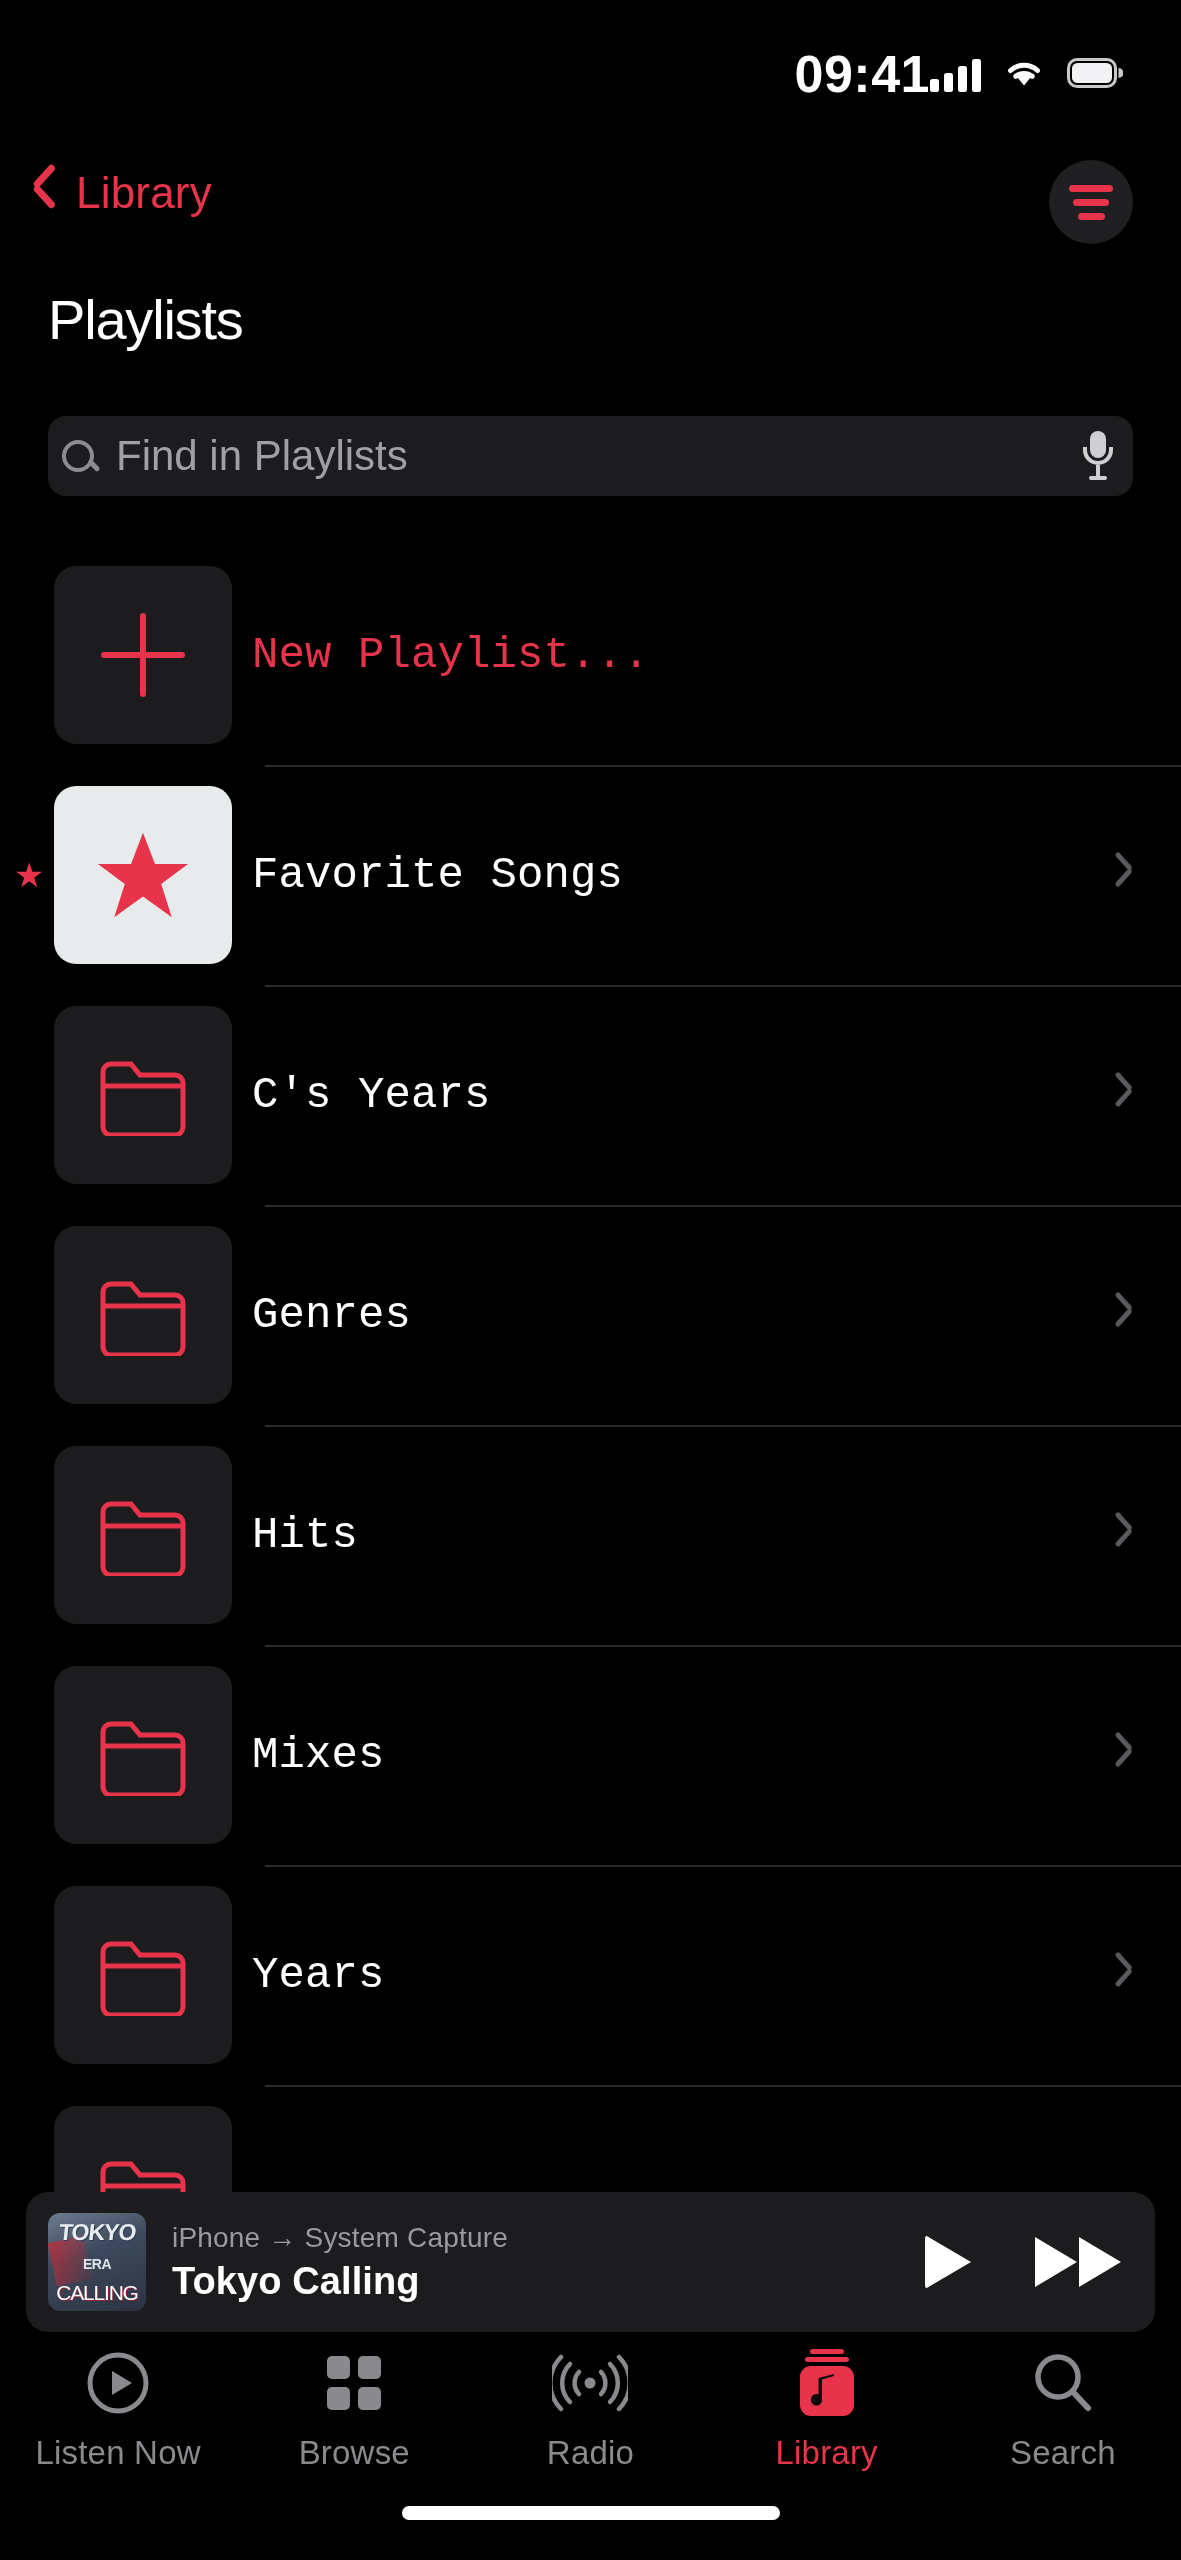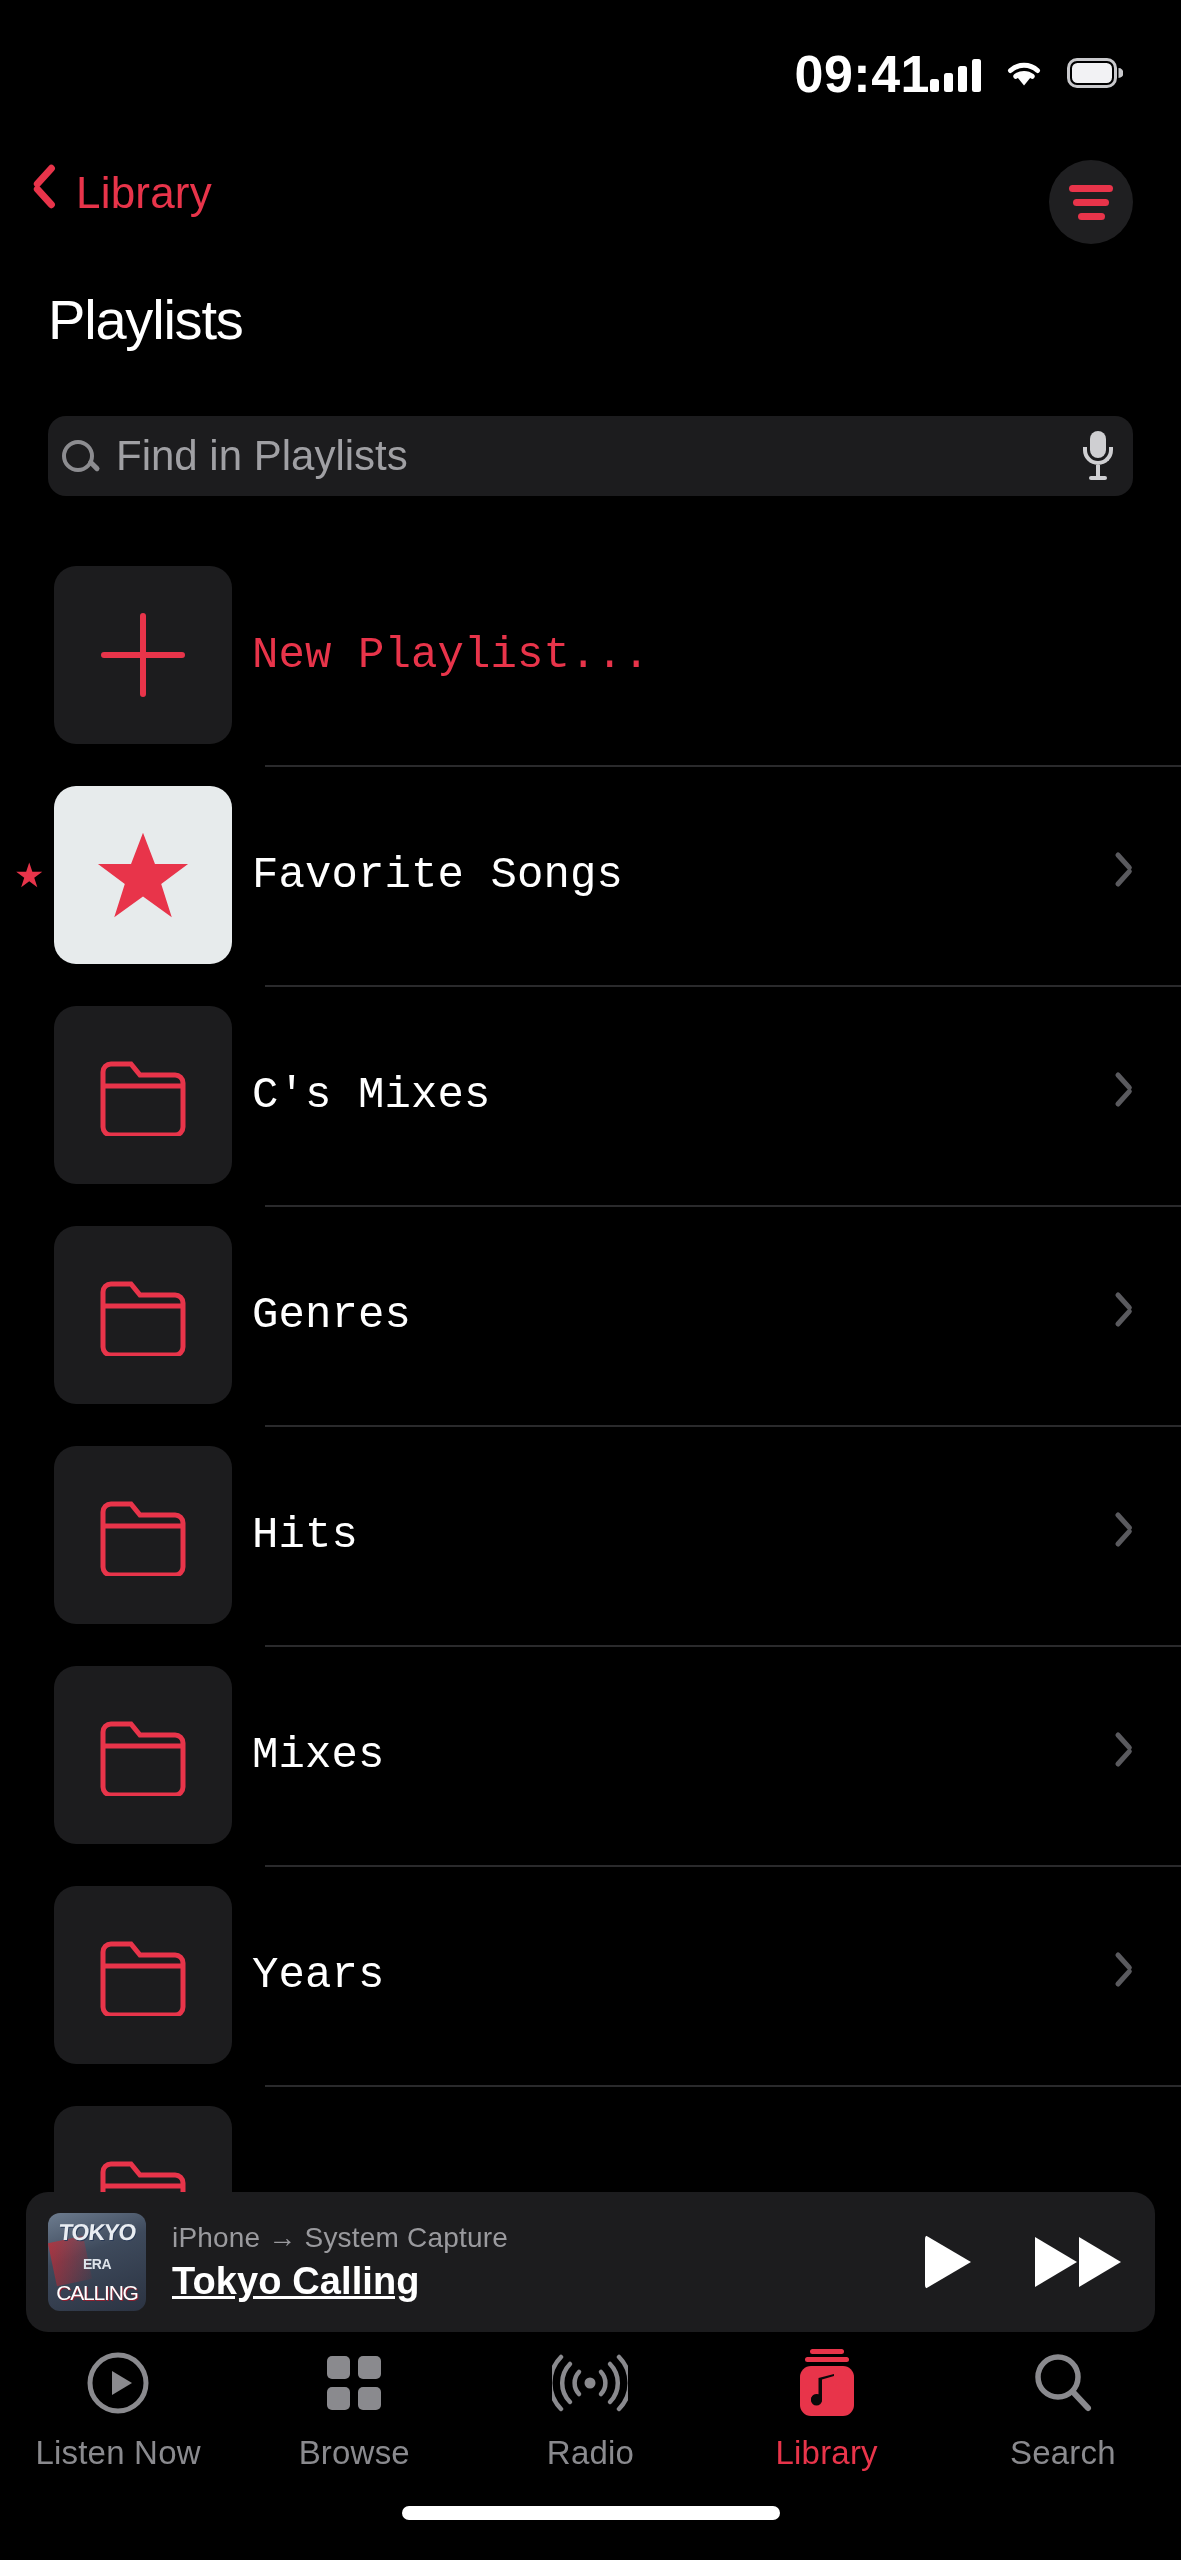--- a/index.html
+++ b/index.html
@@ -168,21 +168,21 @@
   .art-l2 { font-size:14px; font-weight:700; color:#dde3ea; letter-spacing:-0.5px; }
   .art-l3 { font-size:21px; font-weight:400; color:#ffffff; letter-spacing:-1.2px;
             text-shadow:1px 1px 0 #8d2030; }
   .art-red {
     position:absolute; left:4px; top:26px; width:36px; height:44px;
     background:linear-gradient(120deg,rgba(200,40,50,.75),rgba(160,30,40,.1));
     transform:rotate(-12deg);
   }
   .np-text { margin-left:26px; display:flex; flex-direction:column; gap:6px; }
   .np-route { font-size:28px; color:#9A9A9E; letter-spacing:0.2px; }
-  .np-title { font-size:38px; color:#fff; font-weight:700; letter-spacing:0.1px;text-decoration:underline; }
+  .np-title { font-size:38px; color:#fff; font-weight:700; letter-spacing:0.1px; }
   .np-controls { margin-left:auto; display:flex; align-items:center; gap:64px; }
   .btn-play {
     width:46px; height:54px; cursor:pointer;
     background:#fff; clip-path:polygon(0 0, 100% 50%, 0 100%);
     border-radius:4px;
   }
   .btn-ff { display:flex; gap:2px; cursor:pointer; }
   .btn-ff i {
     display:block; width:42px; height:50px; background:#fff;
     clip-path:polygon(0 0, 100% 50%, 0 100%);
@@ -283,21 +283,21 @@
       <span class="row-chev"></span>
     </div>
 
     <div class="row">
       <span class="tile">
         <svg class="ic-folder" viewBox="0 0 92 82">
           <path d="M6 18 a8 8 0 0 1 8-8 h20 l9 11 h35 a8 8 0 0 1 8 8 v44 a8 8 0 0 1 -8 8 H14 a8 8 0 0 1 -8-8 Z" stroke="#E8344A" stroke-width="5" fill="none"></path>
           <line x1="8" y1="32" x2="84" y2="32" stroke="#E8344A" stroke-width="5"></line>
         </svg>
       </span>
-      <span class="row-label">C's Mixes</span>
+      <span class="row-label">C's Years</span>
       <span class="row-chev"></span>
     </div>
 
     <div class="row">
       <span class="tile">
         <svg class="ic-folder" viewBox="0 0 92 82">
           <path d="M6 18 a8 8 0 0 1 8-8 h20 l9 11 h35 a8 8 0 0 1 8 8 v44 a8 8 0 0 1 -8 8 H14 a8 8 0 0 1 -8-8 Z" stroke="#E8344A" stroke-width="5" fill="none"></path>
           <line x1="8" y1="32" x2="84" y2="32" stroke="#E8344A" stroke-width="5"></line>
         </svg>
       </span>

